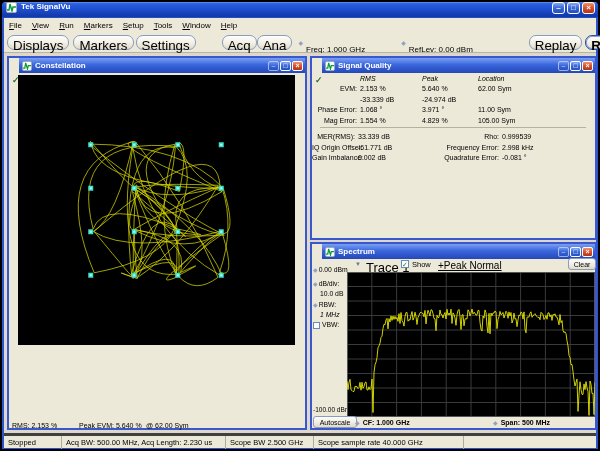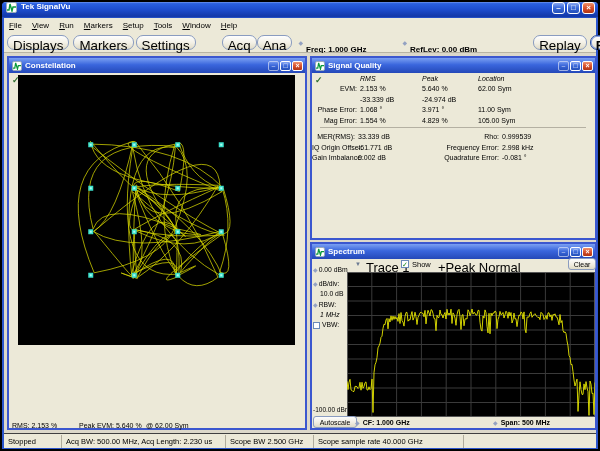--- a/index.html
+++ b/index.html
@@ -17,26 +17,26 @@
     text-align:center;background:linear-gradient(180deg,#86a6f4,#3a68d8 50%,#2450b8);}
   .wbtn.close{background:linear-gradient(180deg,#f0936e,#d8502c 50%,#b03414);}
   
   .menubar{position:absolute;left:4px;top:18px;width:592px;height:15px;background:#ece9d8;display:flex;align-items:center;}
   .menu-item{padding:2px 5px;}
   .toolbar{position:absolute;left:4px;top:33px;width:592px;height:20px;background:#ece9d8;
     border-bottom:1px solid #b8b4a4;display:flex;align-items:center;}
   .tbtn{height:15px;padding:2px 5px;background:linear-gradient(180deg,#fefefe,#f2efe4 55%,#e0dbc6);
     border:1px solid #8a9cc0;border-radius:7px;white-space:nowrap;}
   .tbtn.default{border:1px solid #2d4f9e;box-shadow:inset 0 0 0 1px #8aa2dc;font-weight:bold;}
-  .tlabel{font-weight:bold;white-space:nowrap;margin-top:14px;}
+  .tlabel{font-weight:normal;white-space:nowrap;margin-top:14px;}
   .diamond{color:#94a2c2;font-size:6px;margin:0 3px;}
   
   .mdi{position:absolute;left:4px;top:53px;width:592px;height:380px;background:#dcd8ca;}
   .panel{position:absolute;background:#ece9d8;border:2px solid #3b57cf;}
-  .ptitle{position:absolute;left:0;top:0;right:0;height:15px;
+  .ptitle{position:absolute;left:10px;top:0;right:0;height:15px;
     background:linear-gradient(180deg,#7aa0f2,#3a66dd 45%,#2448b8);
     display:flex;align-items:center;color:#fff;font-weight:bold;}
   .ptitle .app-icon{width:10px;height:10px;margin:0 3px;}
   .pbtns{margin-left:auto;display:flex;gap:1px;padding-right:2px;}
   .pbtn{width:11px;height:10px;border:1px solid #fff;border-radius:2px;color:#fff;font-size:7px;line-height:8px;text-align:center;
     background:linear-gradient(180deg,#86a6f4,#3a68d8 50%,#2450b8);}
   .pbtn.close{background:linear-gradient(180deg,#f0936e,#d8502c 50%,#b03414);}
   .pbtn.dim{opacity:.55;}
   .checkmark{position:absolute;color:#2f6e2f;font-weight:bold;font-size:9px;}
   .plot{position:absolute;background:#000;}
@@ -52,21 +52,21 @@
   
   .spec-left{position:absolute;left:1px;top:15px;width:34px;font-size:6.8px;}
   .spec-left .row{position:absolute;left:0;white-space:nowrap;}
   .cb{display:inline-block;width:8px;height:8px;background:#fff;border:1px solid #6a8ab8;font-size:7px;line-height:7px;
     color:#1a8a1a;text-align:center;vertical-align:middle;}
   .sbtn{position:absolute;font-size:7px;text-align:center;background:linear-gradient(180deg,#fefefe,#f0ede2 55%,#e0dbc6);
     border:1px solid #8a9cc0;border-radius:3px;}
   .cfspan{position:absolute;font-size:7px;font-weight:bold;white-space:nowrap;}
   .footer-item{position:absolute;font-size:7px;white-space:nowrap;}
   
-  .statusbar{position:absolute;left:4px;top:433px;width:592px;height:15px;background:#ece9d8;border-top:1px solid #404040;
+  .statusbar{position:absolute;left:4px;top:433px;width:592px;height:15px;background:#ece9d8;border-top:3px solid #404040;
     display:flex;align-items:center;font-size:7.5px;}
   .sb-sec{height:13px;line-height:13px;padding-left:4px;border-right:1px solid #b0ac9c;white-space:nowrap;overflow:hidden;}
   u{text-decoration:underline;}
 </style>
 </head>
 <body>
 
 <div class="root">
   <div class="win-frame"></div>
 
@@ -245,21 +245,21 @@
       <span class="pbtns">
         <span class="pbtn dim">–</span>
         <span class="pbtn">□</span>
         <span class="pbtn close">×</span>
       </span>
     </div>
     <span style="position:absolute;left:43px;top:17px;font-size:6px;color:#6a7a92;">▼</span>
     <span style="position:absolute;left:54px;top:16px;font-size:13px;">Trace 1</span>
     <span class="cb" style="position:absolute;left:89px;top:16px;">✓</span>
     <span style="position:absolute;left:100px;top:16px;font-size:7.5px;">Show</span>
-    <span style="position:absolute;left:126px;top:16px;font-size:13px;">+Peak Normal</span>
+    <span style="position:absolute;left:126px;top:16px;font-size:10px;text-decoration:underline;">+Peak Normal</span>
     <button class="sbtn" style="left:256px;top:14px;width:28px;height:12px;">Clear</button>
 
     <div class="spec-left">
       <span class="row" style="top:7px;"><span class="diamond" style="margin:0 1px 0 0">◆</span><span>0.00 dBm</span></span>
       <span class="row" style="top:21px;"><span class="diamond" style="margin:0 1px 0 0">◆</span><span>dB/div:</span></span>
       <span class="row" style="top:31px;left:7px;">10.0 dB</span>
       <span class="row" style="top:42px;"><span class="diamond" style="margin:0 1px 0 0">◆</span><span>RBW:</span></span>
       <span class="row" style="top:52px;left:7px;font-style:italic;">1 MHz</span>
       <span class="row" style="top:62px;"><span class="cb" style="width:7px;height:7px;"></span> <span>VBW:</span></span>
       <span class="row" style="top:147px;left:0;width:34px;font-size:6.5px;">-100.00 dBm</span>

